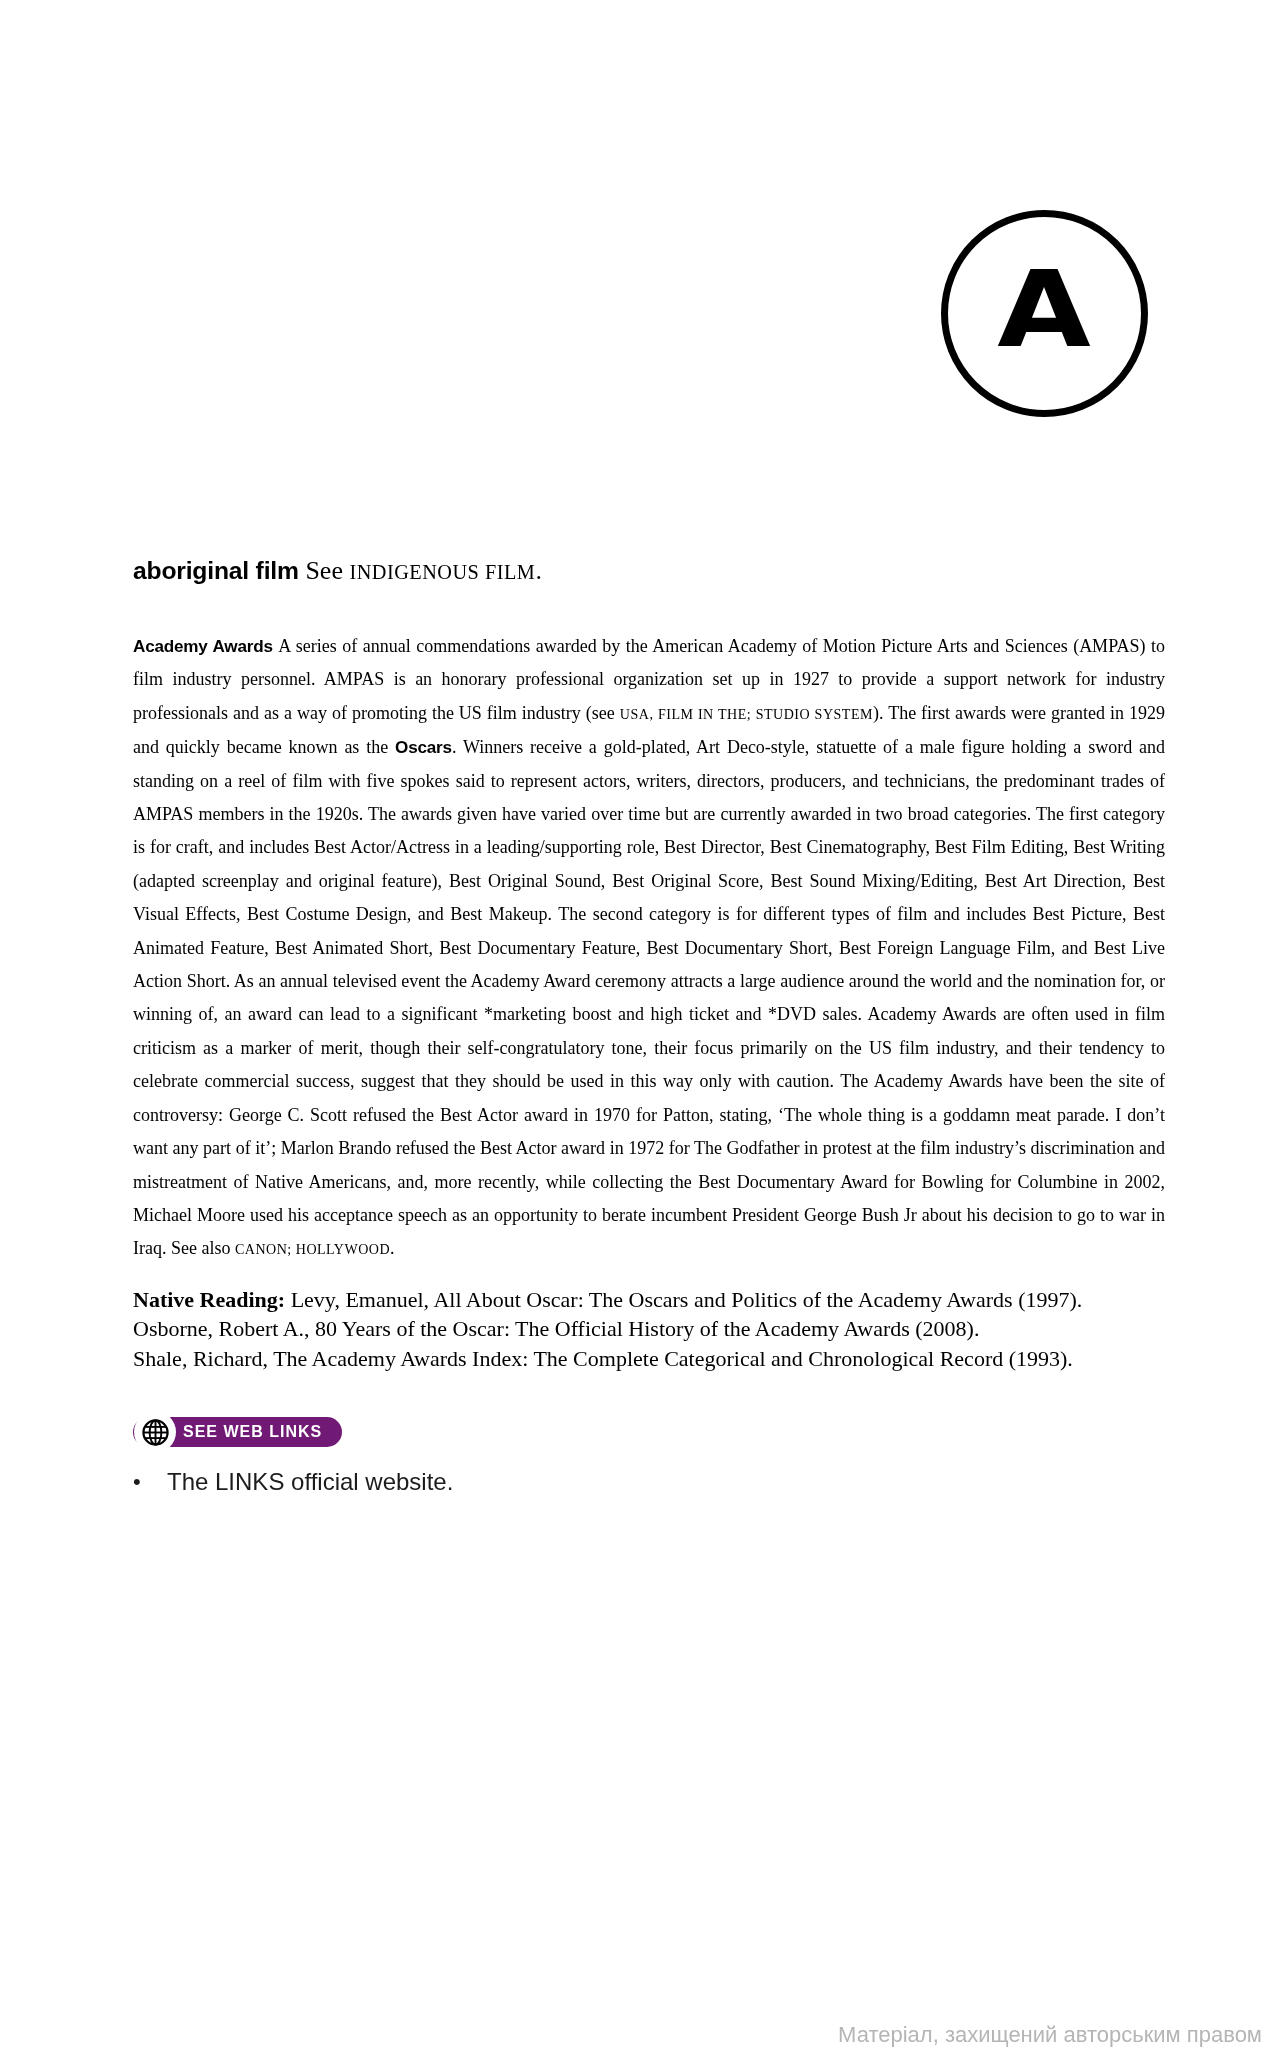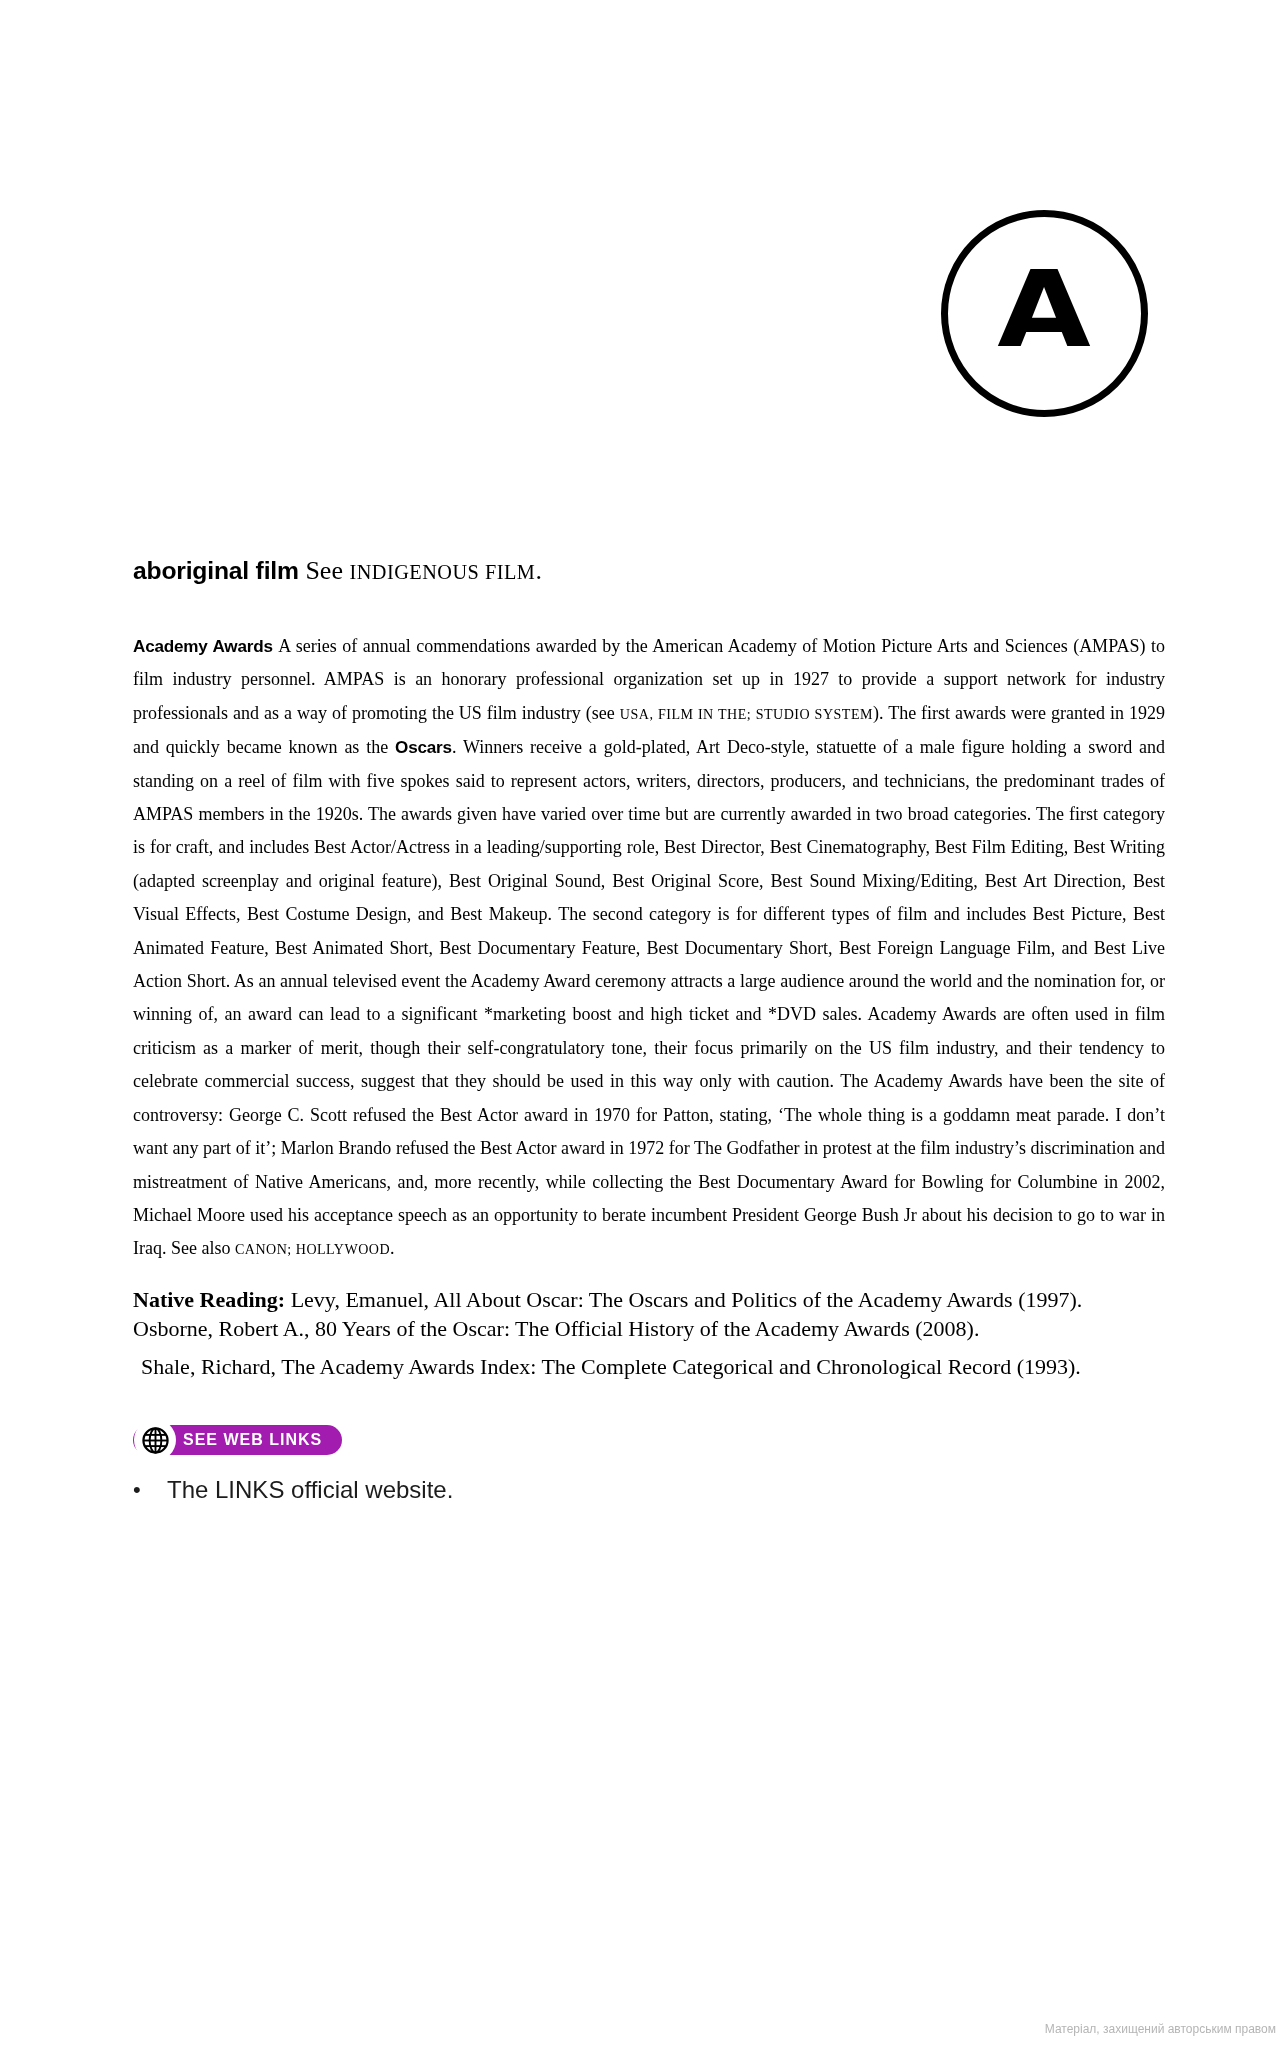--- a/index.html
+++ b/index.html
@@ -76,21 +76,21 @@
     padding-left: 30px;
     text-indent: -30px;
   }
 
   .web-links { margin-top: 44px; }
   .badge {
     position: relative;
     display: inline-flex;
     align-items: center;
     height: 30px;
-    background: #a21caf;
+    background: #701a75;
     border-radius: 15px;
     padding: 0 20px 0 50px;
   }
   .badge-label {
     color: #fff;
     font-family: "Liberation Sans", sans-serif;
     font-weight: bold;
     font-size: 16px;
     letter-spacing: 1px;
     white-space: nowrap;
@@ -120,23 +120,23 @@
     width: 34px;
     flex: 0 0 34px;
     font-size: 22px;
     line-height: 30px;
   }
   .bullet-text { line-height: 30px; }
 
   .watermark {
     position: absolute;
     top: 2022px;
-    right: 4px;
+    right: 18px;
     font-family: "Liberation Sans", sans-serif;
-    font-size: 12px;
+    font-size: 22px;
     color: #b5b5b5;
   }
 </style>
 </head>
 <body>
 
 <div class="page">
 
   <div class="section-circle">
     <span class="section-letter">A</span>
@@ -147,21 +147,21 @@
     <p class="entry-first"><span class="seg-headword">aboriginal film </span><span class="seg-italic">See </span><span class="seg-smallcaps">INDIGENOUS FILM</span><span class="seg-plain">.</span></p>
 
     <p class="entry-body"><span class="seg-headword">Academy Awards </span><span class="seg-plain">A series of annual commendations awarded by the American Academy of Motion Picture Arts and Sciences (AMPAS) to film industry personnel. AMPAS is an honorary professional organization set up in 1927 to provide a support network for industry professionals and as a way of promoting the US film industry (</span><span class="seg-italic">see </span><span class="seg-smallcaps">USA, FILM IN THE; STUDIO SYSTEM</span><span class="seg-plain">). The first awards were granted in 1929 and quickly became known as the </span><span class="seg-boldsans">Oscars</span><span class="seg-plain">. Winners receive a gold-plated, Art Deco-style, statuette of a male figure holding a sword and standing on a reel of film with five spokes said to represent actors, writers, directors, producers, and technicians, the predominant trades of AMPAS members in the 1920s. The awards given have varied over time but are currently awarded in two broad categories. The first category is for craft, and includes Best Actor/Actress in a leading/supporting role, Best Director, Best Cinematography, Best Film Editing, Best Writing (adapted screenplay and original feature), Best Original Sound, Best Original Score, Best Sound Mixing/Editing, Best Art Direction, Best Visual Effects, Best Costume Design, and Best Makeup. The second category is for different types of film and includes Best Picture, Best Animated Feature, Best Animated Short, Best Documentary Feature, Best Documentary Short, Best Foreign Language Film, and Best Live Action Short. As an annual televised event the Academy Award ceremony attracts a large audience around the world and the nomination for, or winning of, an award can lead to a significant *marketing boost and high ticket and *DVD sales. Academy Awards are often used in film criticism as a marker of merit, though their self-congratulatory tone, their focus primarily on the US film industry, and their tendency to celebrate commercial success, suggest that they should be used in this way only with caution. The Academy Awards have been the site of controversy: George C. Scott refused the Best Actor award in 1970 for </span><span class="seg-italic">Patton</span><span class="seg-plain">, stating, ‘The whole thing is a goddamn meat parade. I don’t want any part of it’; Marlon Brando refused the Best Actor award in 1972 for </span><span class="seg-italic">The Godfather</span><span class="seg-plain"> in protest at the film industry’s discrimination and mistreatment of Native Americans, and, more recently, while collecting the Best Documentary Award for </span><span class="seg-italic">Bowling for Columbine</span><span class="seg-plain"> in 2002, Michael Moore used his acceptance speech as an opportunity to berate incumbent President George Bush Jr about his decision to go to war in Iraq. </span><span class="seg-italic">See also </span><span class="seg-smallcaps">CANON; HOLLYWOOD</span><span class="seg-plain">.</span></p>
 
     <div class="further-reading">
 
         <p class="fr-item" style="margin:0;"><span class="seg-bold">Native Reading: </span><span class="seg-plain">Levy, Emanuel, </span><span class="seg-italic">All About Oscar: The Oscars and Politics of the Academy Awards </span><span class="seg-plain">(1997).</span></p>
 
         <p class="fr-item" style="margin:0;"><span class="seg-plain">Osborne, Robert A., </span><span class="seg-italic">80 Years of the Oscar: The Official History of the Academy Awards </span><span class="seg-plain">(2008).</span></p>
 
-        <p class="fr-item" style="margin:8px;"><span class="seg-plain">Shale, Richard, </span><span class="seg-italic">The Academy Awards Index: The Complete Categorical and Chronological Record </span><span class="seg-plain">(1993).</span></p>
+        <p class="fr-item" style="margin:0;"><span class="seg-plain">Shale, Richard, </span><span class="seg-italic">The Academy Awards Index: The Complete Categorical and Chronological Record </span><span class="seg-plain">(1993).</span></p>
       </div>
 
     <div class="web-links">
       <div class="badge">
         <span class="globe">
           <svg viewBox="0 0 36 36" width="31" height="31" aria-hidden="true">
             <circle cx="18" cy="18" r="14" fill="none" stroke="#000" stroke-width="2.6"></circle>
             <ellipse cx="18" cy="18" rx="6.8" ry="14" fill="none" stroke="#000" stroke-width="2.2"></ellipse>
             <line x1="18" y1="4" x2="18" y2="32" stroke="#000" stroke-width="2.2"></line>
             <line x1="6" y1="11.5" x2="30" y2="11.5" stroke="#000" stroke-width="2.2"></line>

